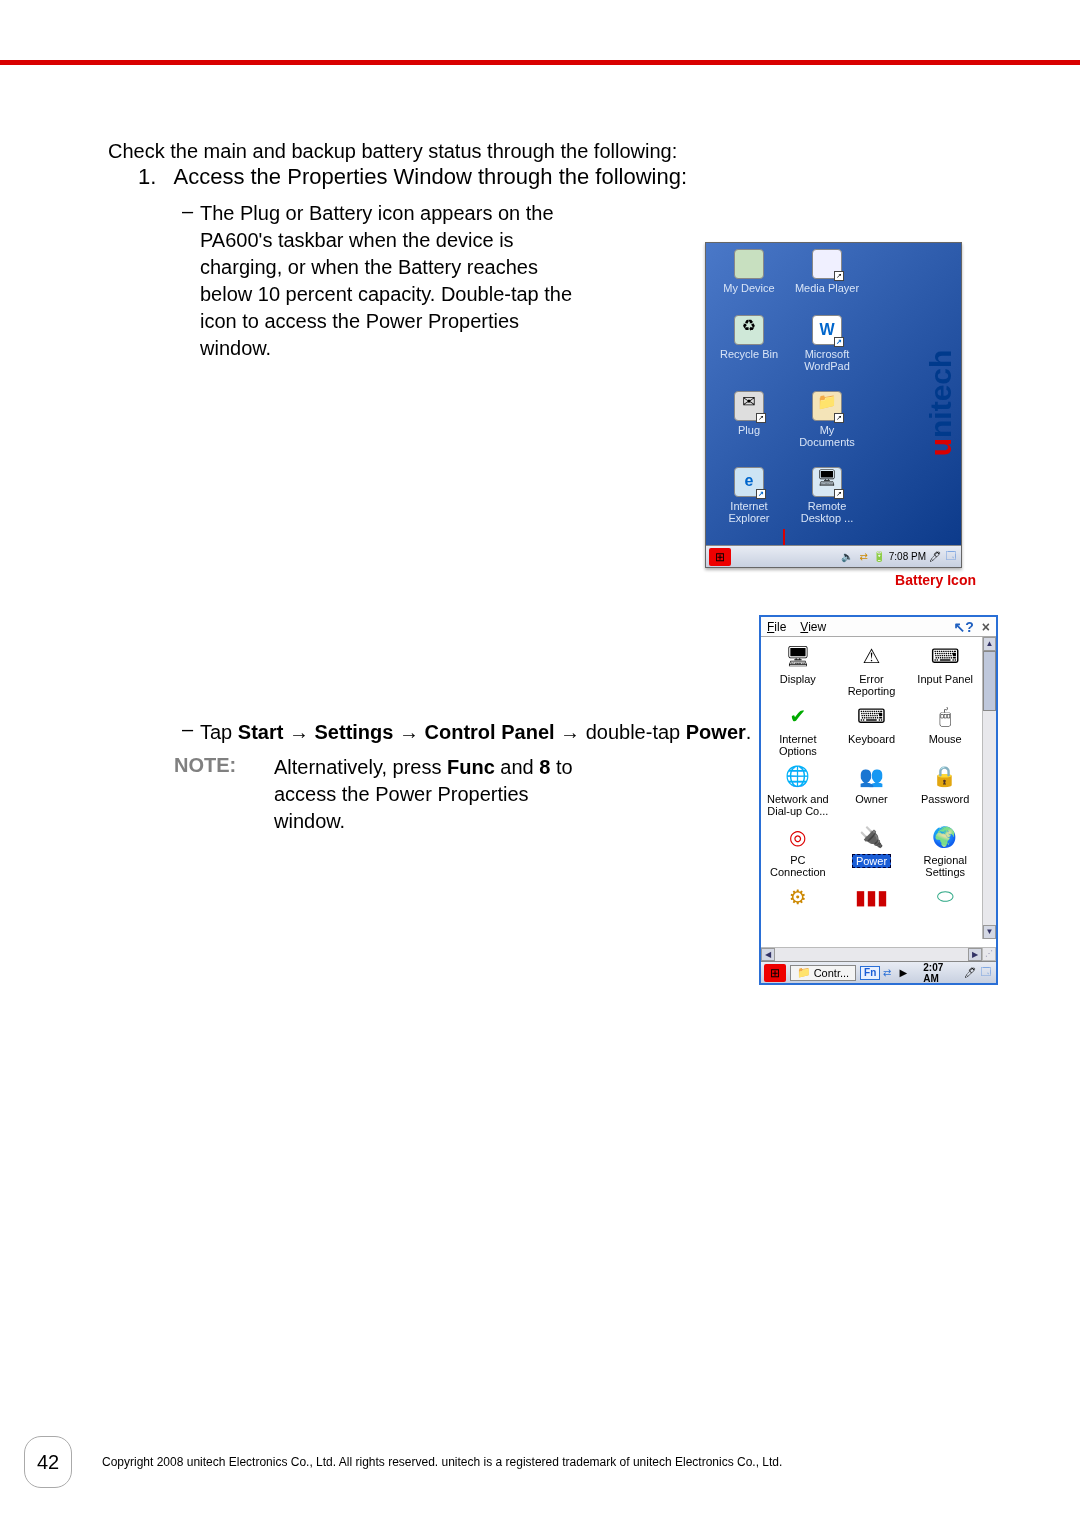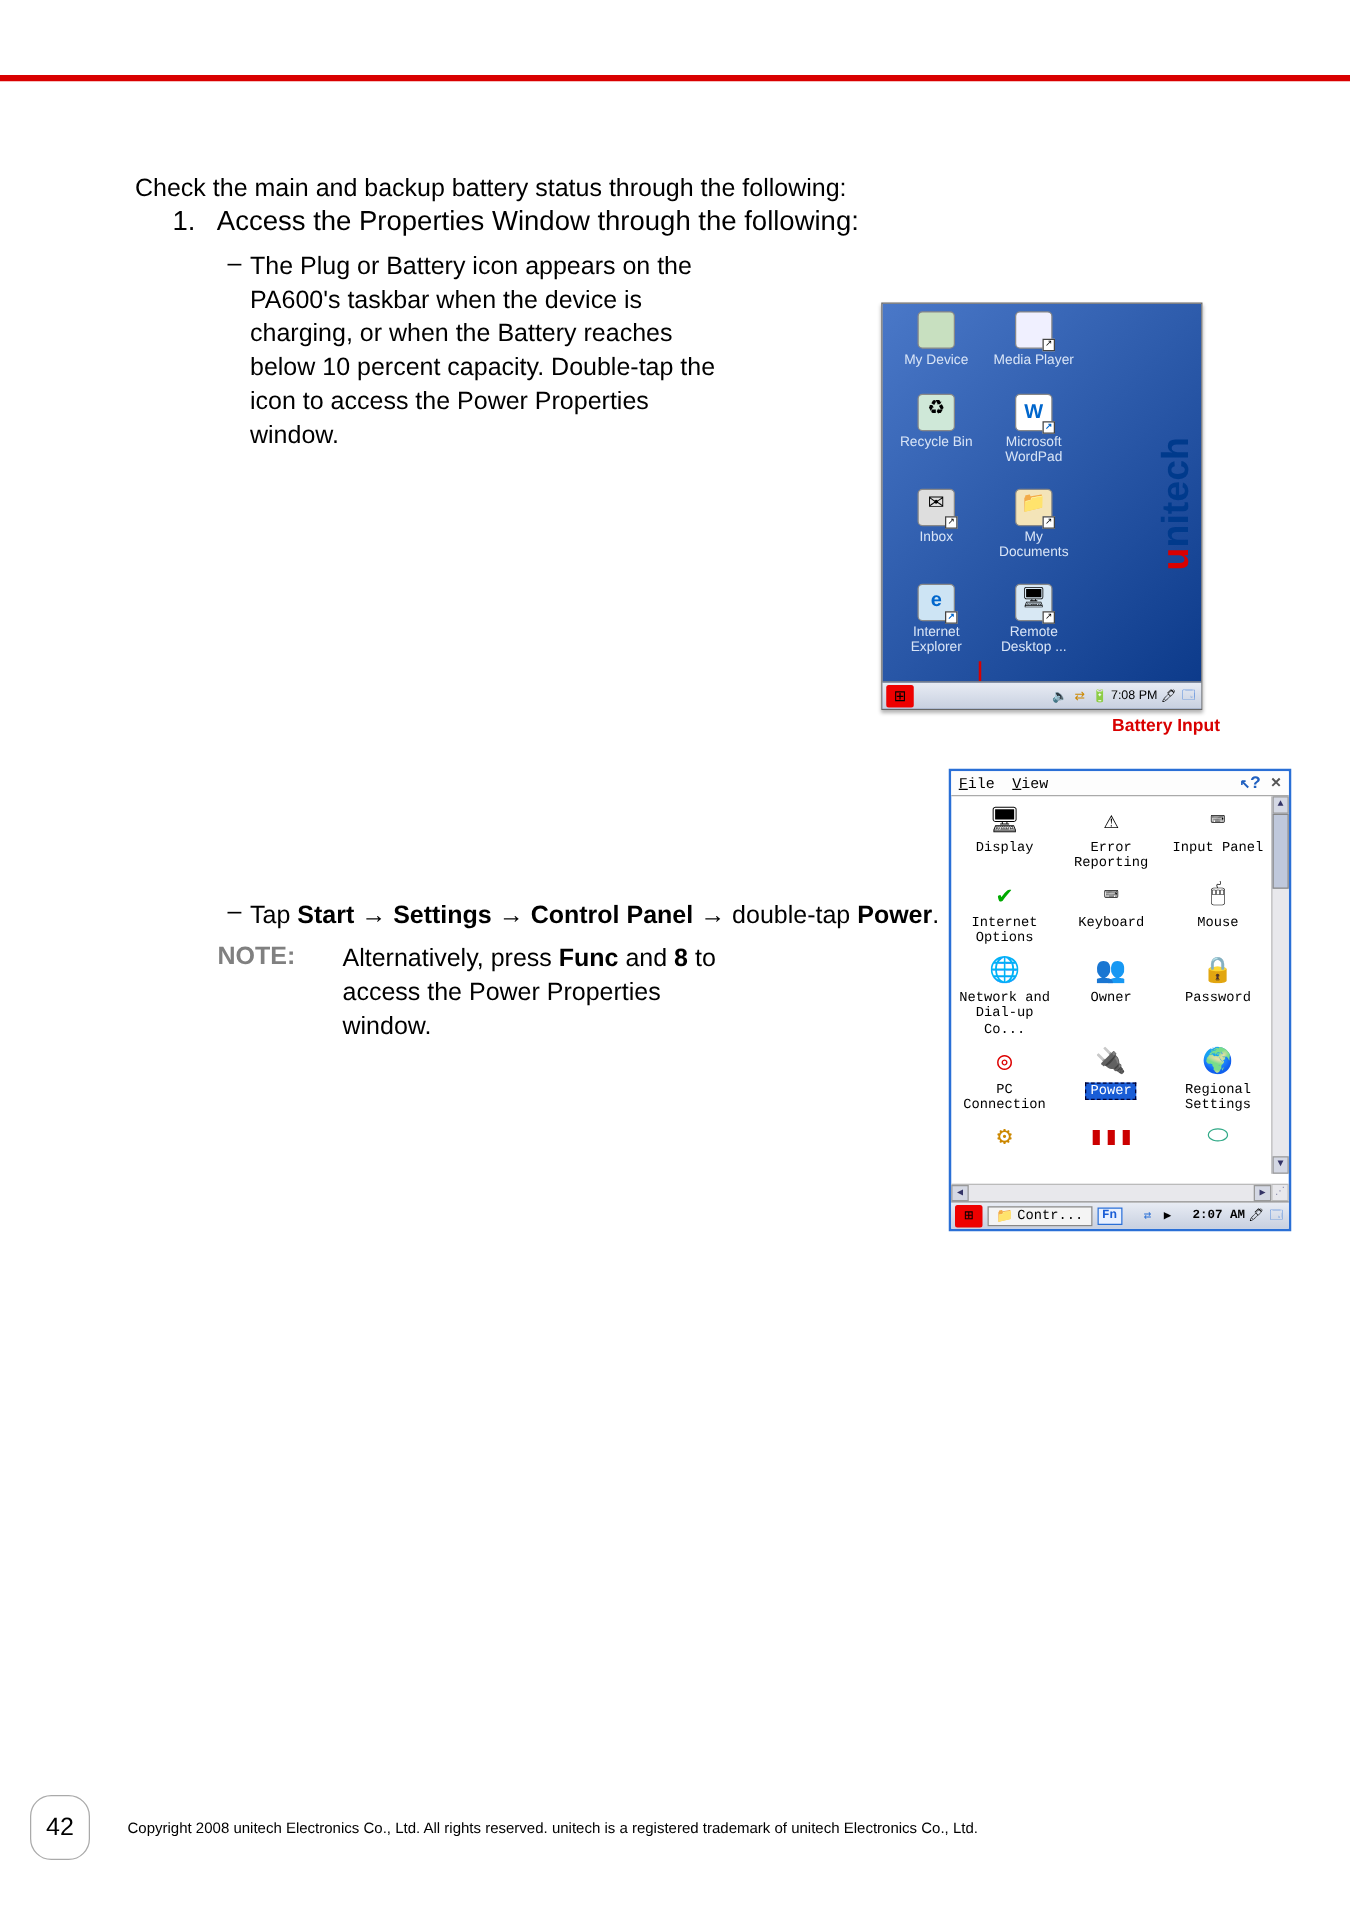--- a/index.html
+++ b/index.html
@@ -30,21 +30,21 @@
   .tray { margin-left: auto; display: flex; align-items: center; gap: 2px; padding-right: 3px; }
   .tray span { font-size: 10px; }
   .trayico { width: 14px; height: 14px; display:inline-flex; align-items:center; justify-content:center; }
   .unitech-side { position: absolute; right: 6px; top: 70px; width: 28px; height: 180px; display:flex; align-items:center; justify-content:center; }
   .unitech-txt { transform: rotate(-90deg); font-size: 30px; font-weight: bold; }
   .unitech-txt .b { color: #003a8c; }
   .unitech-txt .r { color: #d90000; }
   .batline { position: absolute; width: 2px; height: 16px; background: #d90000; right: 176px; bottom: 22px; }
   .batlbl { text-align: right; margin-top: 4px; margin-right: 40px; color: #d90000; font-weight: bold; font-size: 14px; }
   .figure2 { position: absolute; right: 64px; top: 615px; width: 257px; }
-  .cpwin { width: 274px; height: 370px; background: #fff; border: 2px solid #2a6fd6; font-family: Liberation Mono, monospace; position: relative; }
+  .cpwin { width: 239px; height: 370px; background: #fff; border: 2px solid #2a6fd6; font-family: Liberation Sans, sans-serif; position: relative; }
   .menubar { height: 20px; border-bottom: 1px solid #aaa; display: flex; align-items: center; padding: 0 6px; font-size: 12px; background: #fdfdfd; gap: 14px; }
   .mitem { }
   .ul { text-decoration: underline; }
   .mright { margin-left: auto; display: flex; gap: 8px; align-items: center; }
   .help { color: #2060c0; font-weight: bold; font-size: 14px; }
   .closex { color: #555; font-size: 14px; font-weight: bold; }
   .cpbody { position: absolute; top: 20px; left: 0; right: 14px; bottom: 44px; overflow: hidden; }
   .cprow { display: flex; justify-content: space-around; margin-top: 4px; }
   .cpi { width: 80px; text-align: center; }
   .cpi .cico { width: 30px; height: 30px; margin: 0 auto 2px; display:flex; align-items:center; justify-content:center; font-size: 20px; }
@@ -118,21 +118,21 @@
     <div class="dicon" style="left:8px; top:72px;">
       <div class="ico" style="background:#cfe8d8;">♻</div>
       <div class="lbl">Recycle Bin</div>
     </div>
     <div class="dicon" style="left:86px; top:72px;">
       <div class="ico" style="background:#fff; color:#06c; font-weight:bold; font-size:16px; line-height:28px;">W<span class="ov">↗</span></div>
       <div class="lbl">Microsoft WordPad</div>
     </div>
     <div class="dicon" style="left:8px; top:148px;">
       <div class="ico" style="background:#dedede;">✉<span class="ov">↗</span></div>
-      <div class="lbl">Inbox</div>
+      <div class="lbl">Plug</div>
     </div>
     <div class="dicon" style="left:86px; top:148px;">
       <div class="ico" style="background:#f4e4b8;">📁<span class="ov">↗</span></div>
       <div class="lbl">My Documents</div>
     </div>
     <div class="dicon" style="left:8px; top:224px;">
       <div class="ico" style="background:#cde4f4; color:#06c; font-weight:bold; line-height:26px;">e<span class="ov">↗</span></div>
       <div class="lbl">Internet Explorer</div>
     </div>
     <div class="dicon" style="left:86px; top:224px;">
@@ -153,21 +153,21 @@
       <div class="tray">
         <span class="trayico">🔈</span>
         <span class="trayico" style="color:#c80;">⇄</span>
         <span class="trayico" style="color:#1a8020;">🔋</span>
         <span>7:08 PM</span>
         <span class="trayico">🖊</span>
         <span class="trayico" style="color:#2a6fd6;">🗔</span>
       </div>
     </div>
   </div>
-  <div class="batlbl">Battery Input</div>
+  <div class="batlbl">Battery Icon</div>
 </div>
 
 <div class="figure2">
   <div class="cpwin">
     <div class="menubar">
       <span class="mitem"><span class="ul">F</span><span>ile</span></span>
       <span class="mitem"><span class="ul">V</span><span>iew</span></span>
       <span class="mright">
         <span class="help">↖?</span>
         <span class="closex">×</span>

